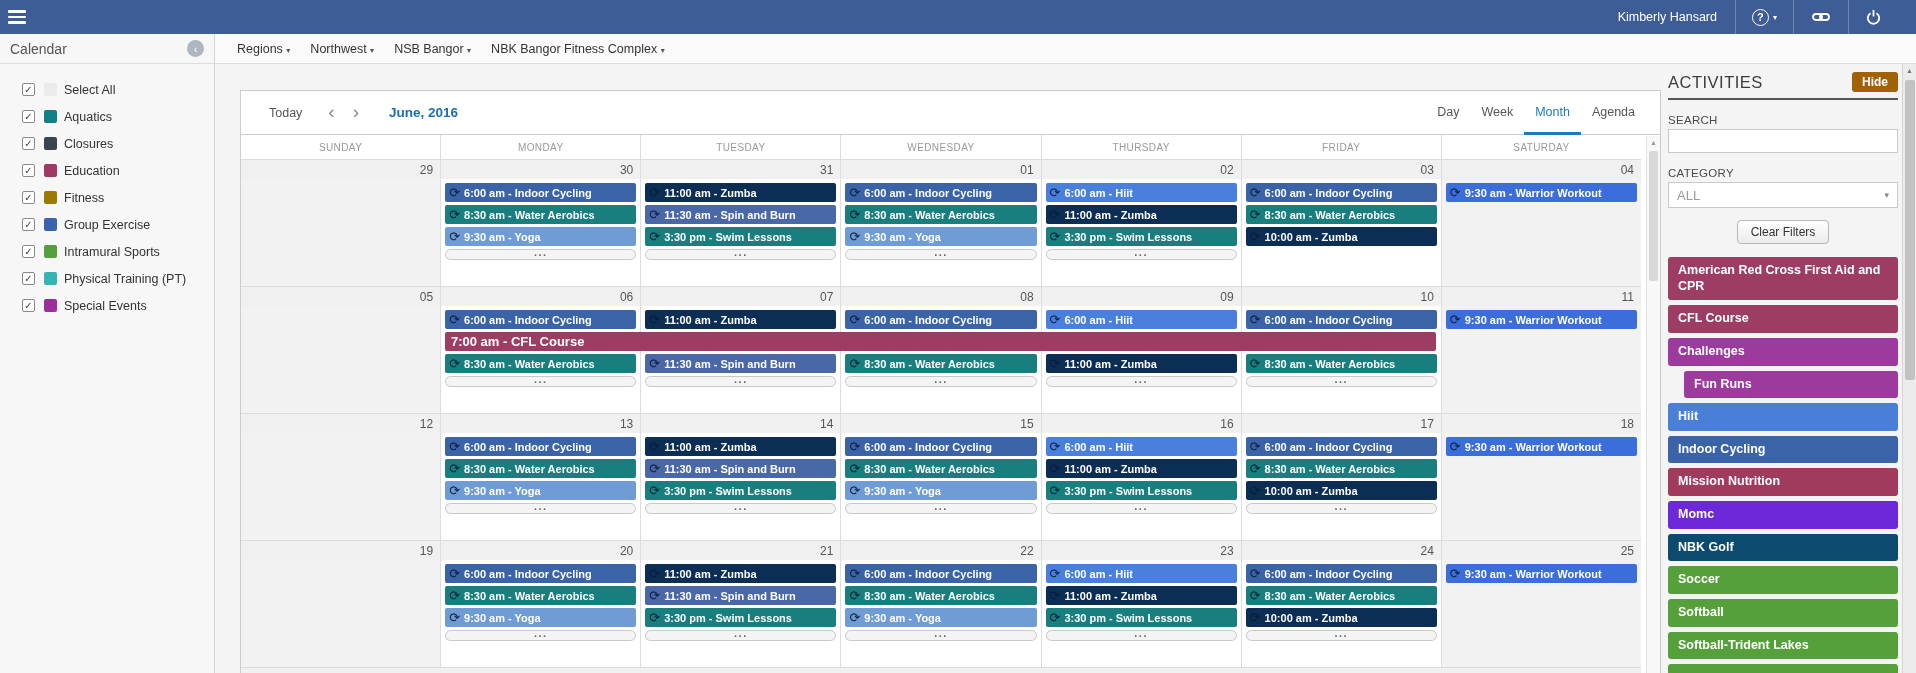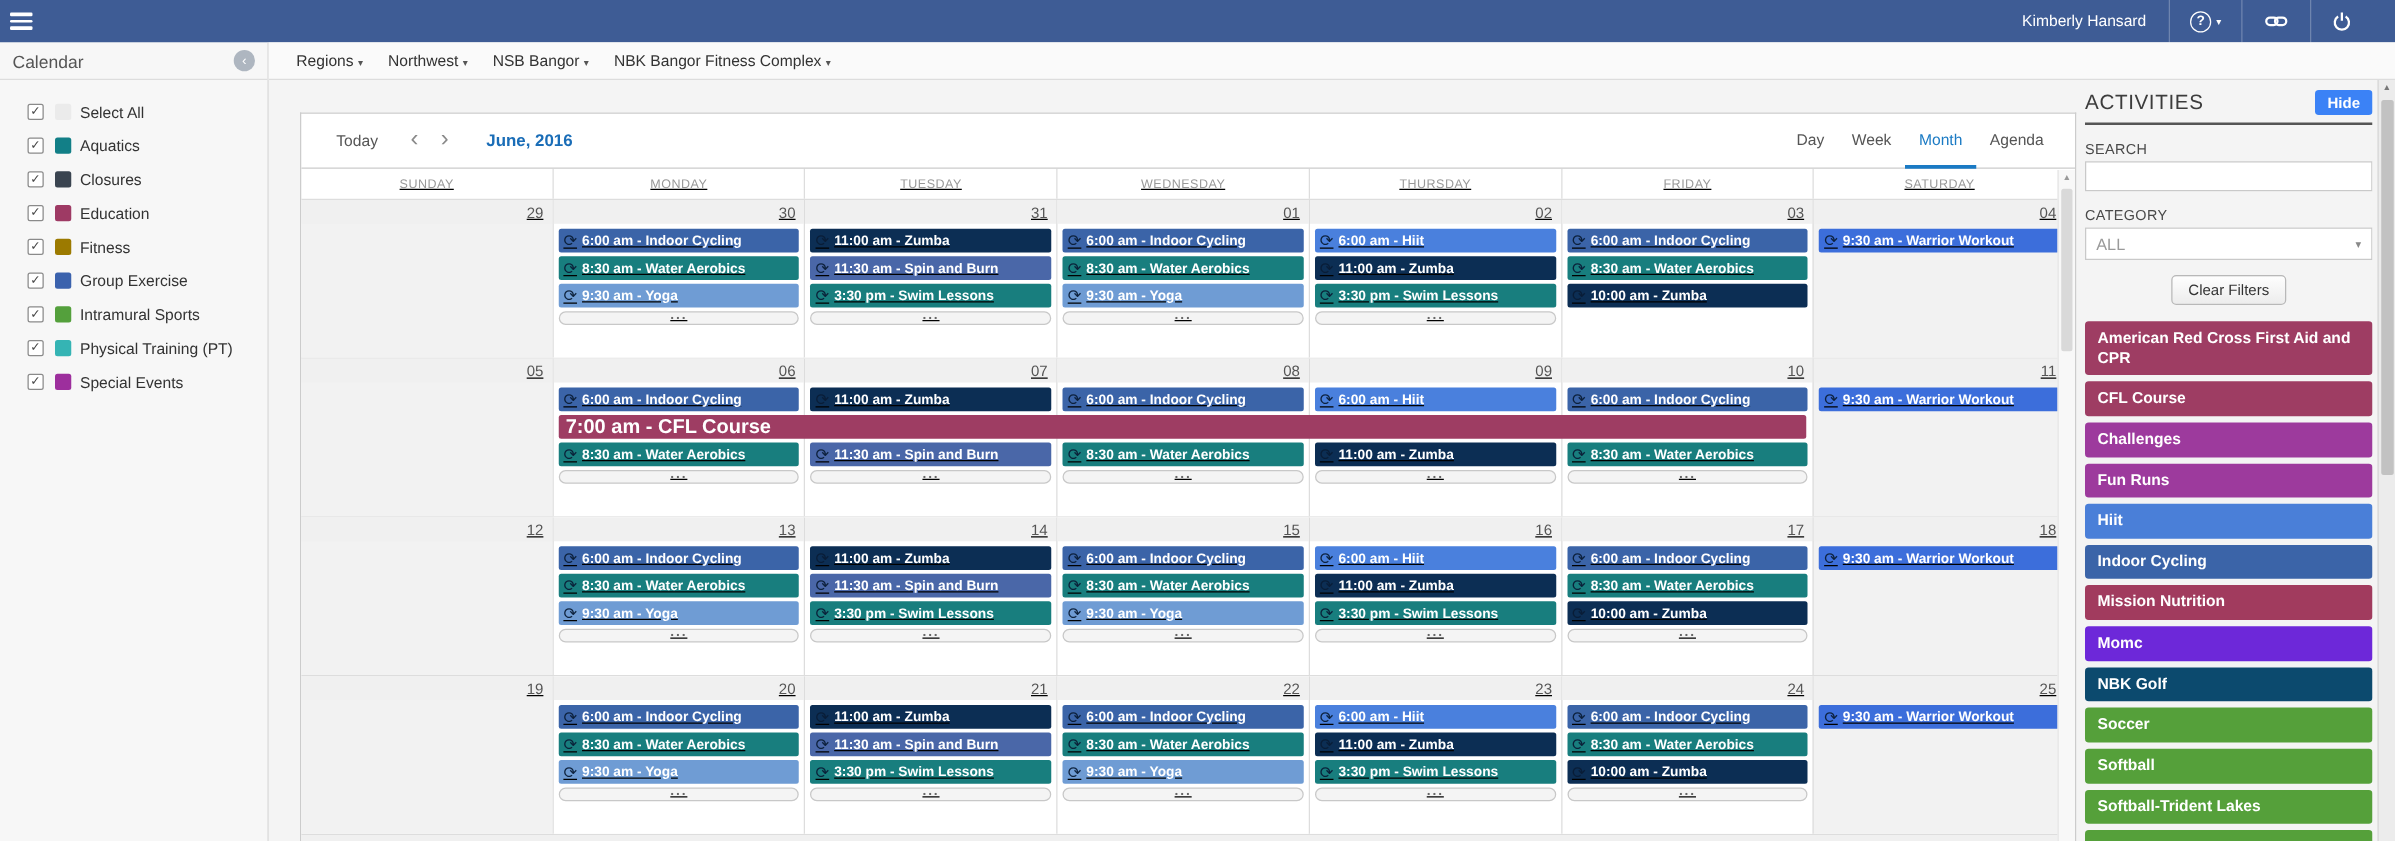--- a/index.html
+++ b/index.html
@@ -46,42 +46,42 @@
     display:flex; align-items:center; }
   .today-btn { margin-left:28px; font-size:12.5px; color:#555; cursor:pointer; }
   .chev { font-size:19px; color:#8a8a8a; margin-left:26px; cursor:pointer; line-height:1; padding-bottom:3px; }
   .chev + .chev { margin-left:18px; }
   .cal-title { margin-left:30px; font-size:13.5px; font-weight:bold; color:#1a6db7; cursor:pointer; }
   .views { position:absolute; right:14px; top:0; height:44px; display:flex; }
   .view { padding:0 11px; display:flex; align-items:center; font-size:12.5px; color:#555;
     border-bottom:3px solid transparent; cursor:pointer; }
   .view.active { color:#1a7ac4; border-bottom-color:#1a7ac4; }
 
-  .cal-grid { margin-right:8px;text-decoration:underline; }
+  .cal-grid { margin-right:19px; }
   .day-row { height:25px; border-bottom:1px solid #ddd; display:flex; }
   .day-row .dh { flex:1; display:flex; align-items:center; justify-content:center;
     font-size:10px; color:#999; letter-spacing:.4px; }
   .day-row .dh + .dh { border-left:1px solid #ddd; }
 
   .week { height:127px; border-bottom:1px solid #ddd; display:flex; position:relative; }
   .day-cell { flex:1; background:#fff; }
   .day-cell + .day-cell { border-left:1px solid #ddd; }
   .day-cell.weekend { background:#f2f2f2; }
   .date-strip { height:19px; background:#f0f0f0; text-align:right; padding:3px 7px 0 0;
     font-size:12px; color:#555; }
   .evs { padding:4px 4px 0; display:flex; flex-direction:column; gap:3px; }
   .ev { height:19px; border-radius:2px; padding:0 4px; color:#fff; font-size:11px; font-weight:bold;
     display:flex; align-items:center; overflow:hidden; white-space:nowrap; cursor:pointer; }
   .rec { font-size:13px; margin-right:4px; color:rgba(10,28,54,.95); font-weight:normal; }
   .spacer { height:19px; }
   .more { height:11px; background:#f4f4f4; border:1px solid #c8c8c8; border-radius:6px;
     text-align:center; color:#666; font-size:11px; font-weight:bold; letter-spacing:1.5px;
     line-height:5px; overflow:hidden; cursor:pointer; }
   .span-ev { position:absolute; top:45px; height:19px; line-height:19px; color:#fff;
-    font-size:16px; font-weight:bold; padding:0 6px; border-radius:2px; z-index:2;
+    font-size:13px; font-weight:bold; padding:0 6px; border-radius:2px; z-index:2;
     overflow:hidden; cursor:pointer; }
   .sliver { height:6px; background:#f0f0f0; }
 
   .cal-sb { position:absolute; right:0; top:45px; bottom:0; width:14px; background:#f8f8f8;
     border-left:1px solid #e3e3e3; }
   .cal-sb .arr { height:13px; text-align:center; font-size:7px; color:#999; line-height:13px; }
   .cal-sb .thumb { position:absolute; top:15px; left:2px; width:9px; height:130px;
     background:#d9d9d9; border-radius:2px; }
 
   
@@ -644,36 +644,36 @@
       </div>
       <div class="cal-sb">
         <div class="arr">▲</div>
         <div class="thumb"></div>
       </div>
     </div>
 
     <aside class="act-panel">
       <div class="act-h">
         <span class="act-title">ACTIVITIES</span>
-        <button class="hide-btn" style="background: #3b82f6;">Hide</button>
+        <button class="hide-btn" style="background: #a16207;">Hide</button>
       </div>
       <div class="act-divider"></div>
       <div class="act-label">SEARCH</div>
       <input class="search-input" type="text" value="" style="">
       <div class="act-label">CATEGORY</div>
       <div class="select-box">
         <span>ALL</span>
         <span class="sel-caret">▾</span>
       </div>
       <button class="clear-btn">Clear Filters</button>
       <div id="tags">
           <div class="tag" style="background: rgb(158, 61, 99);">American Red Cross First Aid and CPR</div>
           <div class="tag" style="background: rgb(158, 61, 99);">CFL Course</div>
           <div class="tag" style="background: rgb(157, 58, 157);">Challenges</div>
-          <div class="tag" style="background: rgb(157, 58, 157);">Fun Runs</div>
+          <div class="tag" style="background: rgb(157, 58, 157); margin-left: 16px;">Fun Runs</div>
           <div class="tag" style="background: rgb(74, 127, 216);">Hiit</div>
           <div class="tag" style="background: rgb(59, 100, 168);">Indoor Cycling</div>
           <div class="tag" style="background: rgb(161, 59, 94);">Mission Nutrition</div>
           <div class="tag" style="background: #6d28d9;">Momc</div>
           <div class="tag" style="background: #0c4a6e;">NBK Golf</div>
           <div class="tag" style="background: rgb(85, 160, 58);">Soccer</div>
           <div class="tag" style="background: rgb(85, 160, 58);">Softball</div>
           <div class="tag" style="background: rgb(85, 160, 58);">Softball-Trident Lakes</div>
           <div class="tag" style="background: rgb(85, 160, 58);"></div>
         </div>

